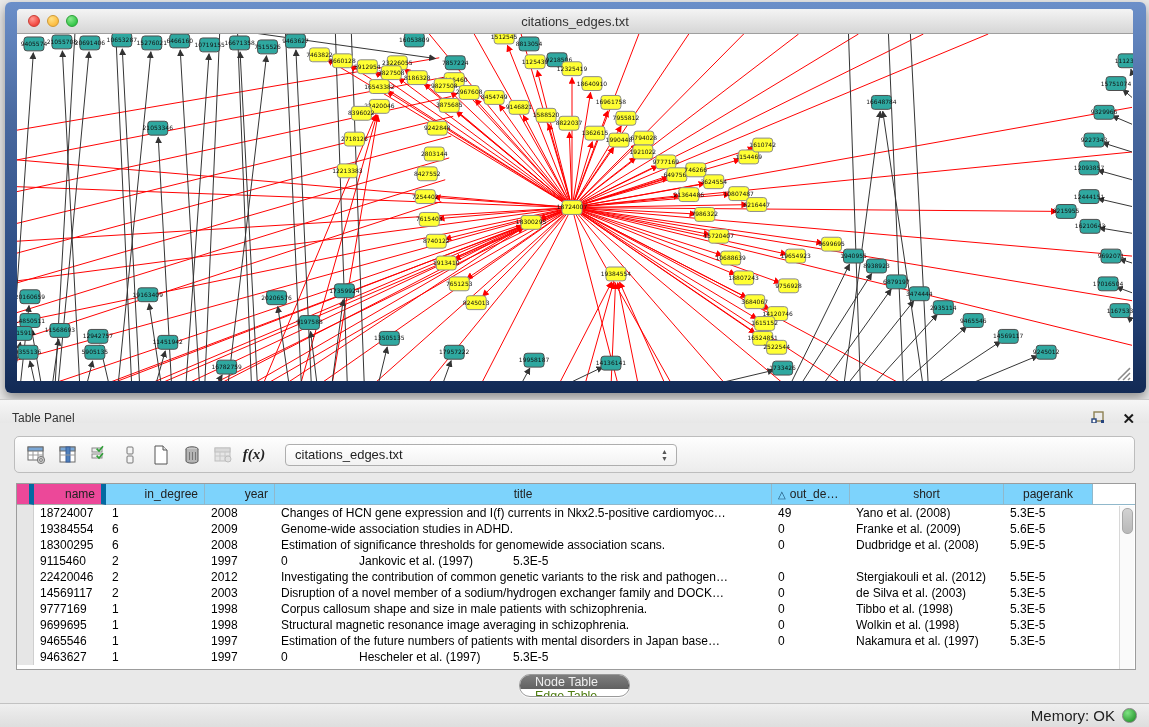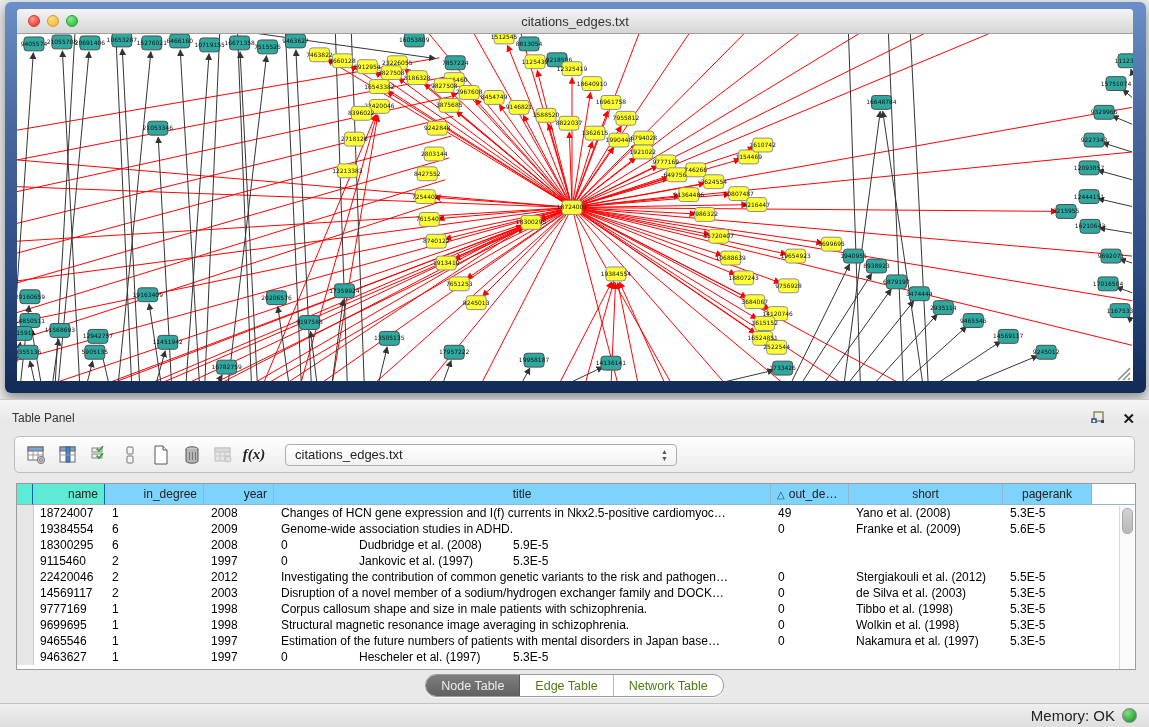--- a/index.html
+++ b/index.html
@@ -44,37 +44,37 @@
     border:1px solid #aeaeae;border-radius:4px;display:flex;align-items:center;
     padding:0 9px;font-size:13px;color:#222;position:relative;box-sizing:border-box;}
   .combo .stepper{position:absolute;right:8px;top:3px;font-size:7px;line-height:7px;color:#555;text-align:center;}
 
   .table-wrap{position:absolute;left:16px;top:60px;width:1120px;height:187px;background:#fff;
     border:1px solid #9c9c9c;box-sizing:border-box;overflow:hidden;}
   .thead{display:flex;height:21px;}
   .th{box-sizing:border-box;font-size:12px;color:#222;background:#7dd3fc;
       border-right:1px solid #90b8cb;border-bottom:1px solid #90b8cb;
       display:flex;align-items:center;padding:0 6px;white-space:nowrap;overflow:hidden;}
-  .th.gray{background:#5eead4;border-right:1px solid #0369a1;border-bottom:1px solid #ababab;}
+  .th.gray{background:#ec4899;border-right:5px solid #0369a1;border-bottom:1px solid #ababab;}
   .th.r{justify-content:flex-end;} .th.c{justify-content:center;} .th.l{justify-content:flex-start;}
   .sort-tri{font-size:10px;color:#17486e;margin-right:4px;}
   .trow{display:flex;height:16px;align-items:center;}
   .td{box-sizing:border-box;font-size:12px;color:#000;padding:0 6px;white-space:nowrap;
       overflow:hidden;}
   .c0{width:16px;} .c1{width:72px;} .c2{width:99px;} .c3{width:70px;} .c4{width:497px;}
   .c5{width:78px;} .c6{width:154px;} .c7{width:89px;} .c8{flex:1;border-right:none;}
   .gutter-cell{width:16px;align-self:stretch;background:#e6e6e6;border-right:1px solid #cfcfcf;}
   .vscroll{position:absolute;right:1px;top:22px;width:14px;height:163px;background:#fafafa;
     border-left:1px solid #d8d8d8;}
   .vthumb{position:absolute;left:2px;top:2px;width:9px;height:24px;border-radius:5px;
     background:linear-gradient(#d2d2d2,#b8b8b8);border:1px solid #a8a8a8;}
 
   .tabs-row{position:absolute;left:0;top:251px;width:100%;display:flex;justify-content:center;}
   .seg{display:flex;height:21px;border:1px solid #9a9a9a;border-radius:11px;overflow:hidden;
-    background:#fff;box-shadow:0 1px 0 rgba(255,255,255,.7);}
+    background:#fff;box-shadow:0 1px 0 rgba(255,255,255,.7);flex-direction:column;}
   .seg-item{display:flex;align-items:center;padding:0 15px;font-size:12.5px;color:#4d7c0f;
     border-right:1px solid #b9b9b9;}
   .seg-item:last-child{border-right:none;text-align:center;}
   .seg-item.sel{background:linear-gradient(#7e7e7e,#616161);color:#efefef;border-right:1px solid #585858;}
 
   .statusbar{position:absolute;left:0;bottom:0;width:100%;height:24px;box-sizing:border-box;
     background:linear-gradient(#efefef,#dedede);border-top:1px solid #c2c2c2;
     display:flex;align-items:center;justify-content:flex-end;gap:7px;padding-right:12px;}
   .mem-label{font-size:15px;color:#222;}
   .mem-dot{width:13px;height:13px;border-radius:50%;border:1px solid #838383;
@@ -879,20 +879,21 @@
             <div class="td c4">Genome-wide association studies in ADHD.</div>
             <div class="td c5">0</div>
             <div class="td c6">Franke et al. (2009)</div>
             <div class="td c7">5.6E-5</div>
           </div>
           <div class="trow">
             <div class="gutter-cell"></div>
             <div class="td c1">18300295</div>
             <div class="td c2">6</div>
             <div class="td c3">2008</div>
+            <div class="td c4">Estimation of significance thresholds for genomewide association scans.</div>
             <div class="td c5">0</div>
             <div class="td c6">Dudbridge et al. (2008)</div>
             <div class="td c7">5.9E-5</div>
           </div>
           <div class="trow">
             <div class="gutter-cell"></div>
             <div class="td c1">9115460</div>
             <div class="td c2">2</div>
             <div class="td c3">1997</div>
             <div class="td c5">0</div>

